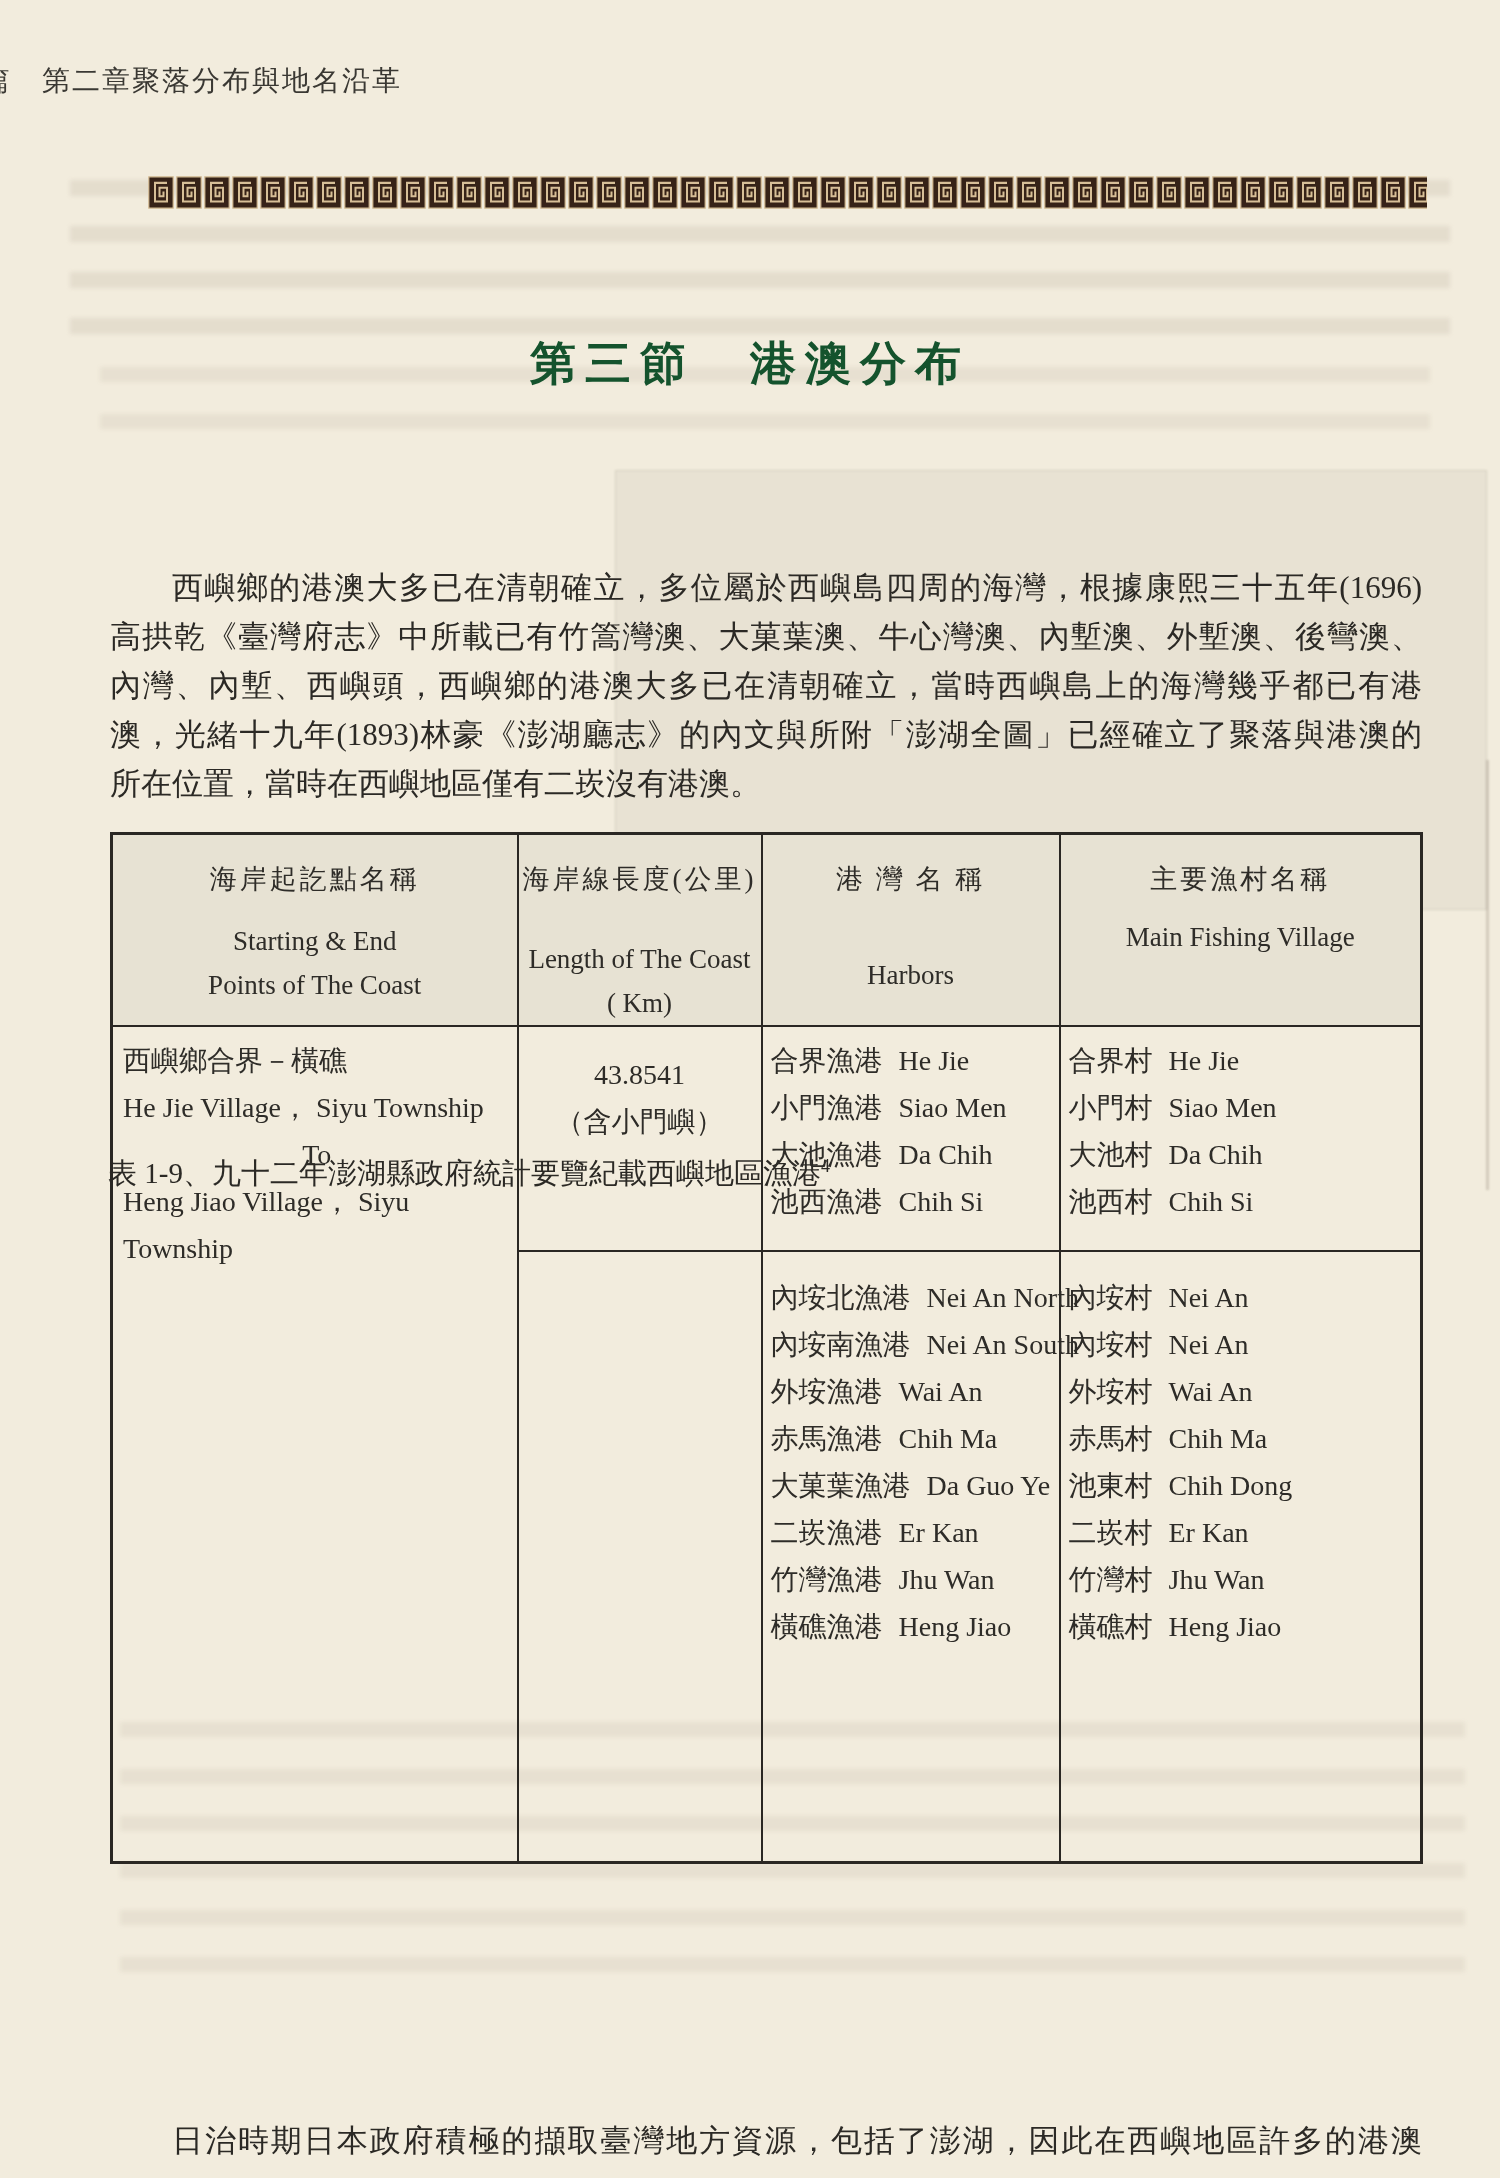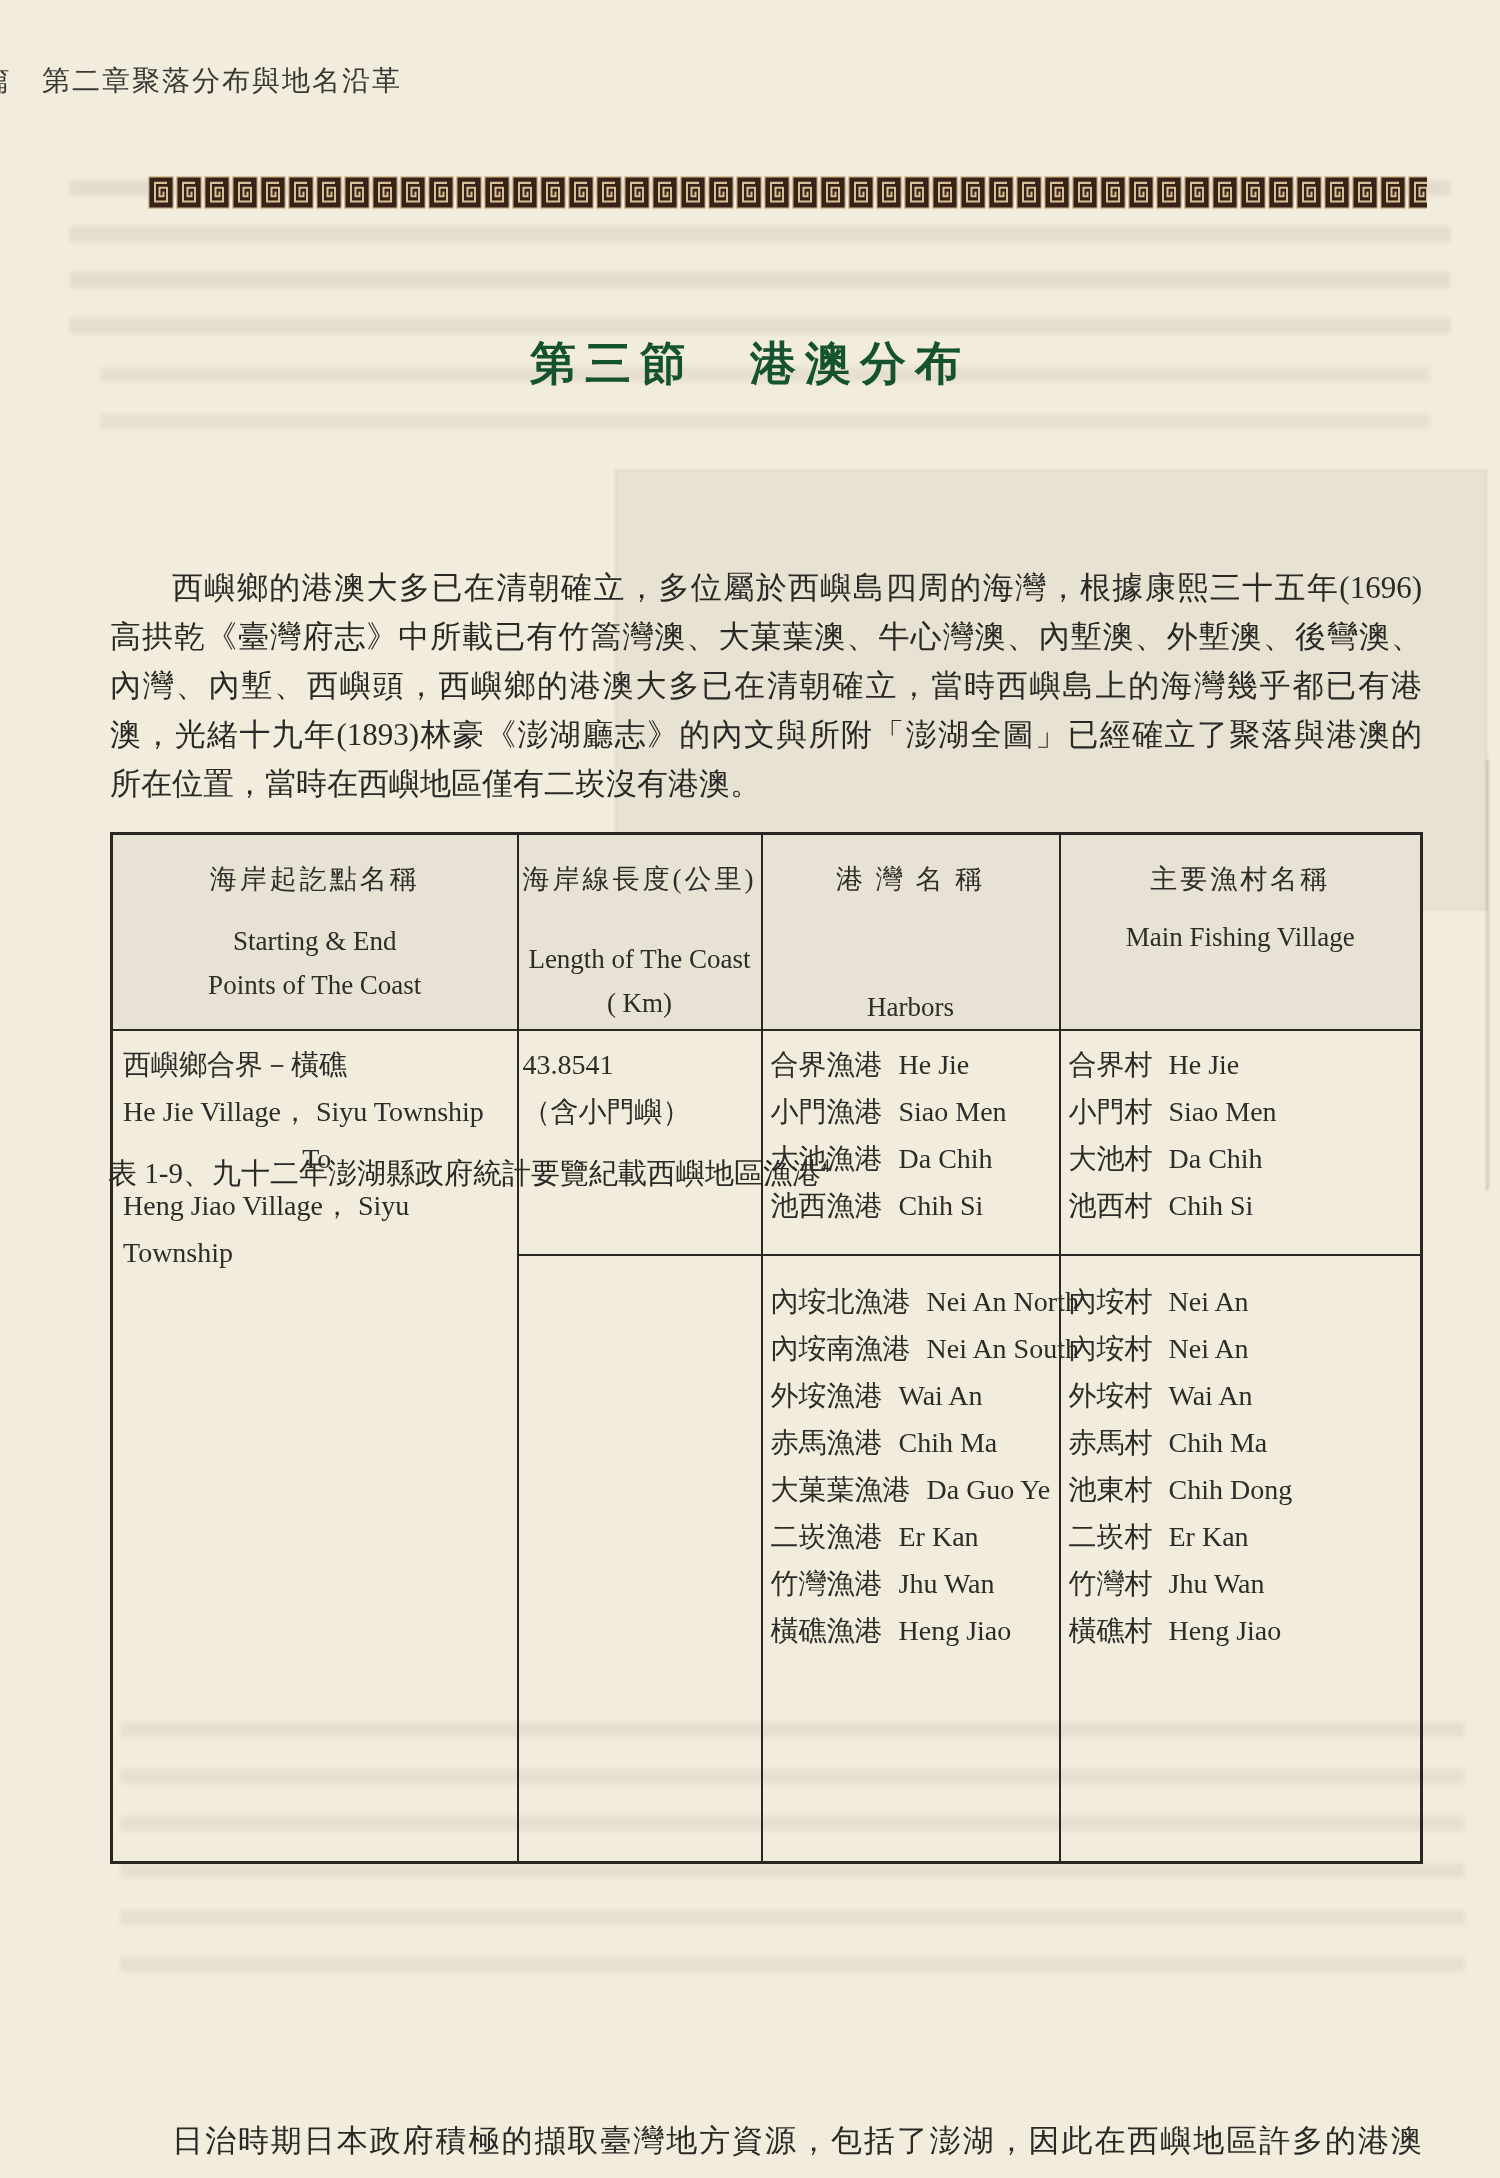--- a/index.html
+++ b/index.html
@@ -46,28 +46,28 @@
       border-collapse:collapse;table-layout:fixed;}
   table.harbors td,table.harbors th{border:2px solid var(--table-border);
       vertical-align:top;font-weight:normal;}
   table.harbors{border:3px solid var(--table-border);}
   th.hcell{background:var(--header-bg);height:190px;text-align:center;
       font-size:27px;padding-top:26px;}
   th.hcell .zh{letter-spacing:3px;}
   th.hcell .en{display:block;font-size:27px;letter-spacing:0;line-height:44px;}
   th.c1 .en-wrap{margin-top:22px;}
   th.c2 .en-wrap{margin-top:40px;}
-  th.c3 .en-wrap{margin-top:88px;}
+  th.c3 .en-wrap{margin-top:56px;}
   th.c4 .en-wrap{margin-top:18px;}
   td{font-size:28px;}
   tr.rowA>td{height:225px;}
   td .bline{line-height:47px;white-space:nowrap;}
   td.c1{padding:10px 6px 0 10px;}
   td.c1 .bline.center{text-align:center;}
-  td.c2{padding:10px 4px 0 4px;text-align:left;}
+  td.c2{padding:24px 4px 0 4px;text-align:center;}
   td.c3,td.c4{padding:10px 0 0 8px;}
   tr.rowB>td{padding-top:22px;}
   .bline .en{margin-left:16px;}
 </style>
 </head>
 <body>
 
 <div class="ghost ghost-lines" style="top:150px;left:70px;width:1380px;height:195px;"></div>
 <div class="ghost ghost-lines lighter" style="top:335px;left:100px;width:1330px;height:95px;"></div>
 <div class="ghost ghost-block" style="top:470px;left:615px;width:872px;height:440px;"></div>

